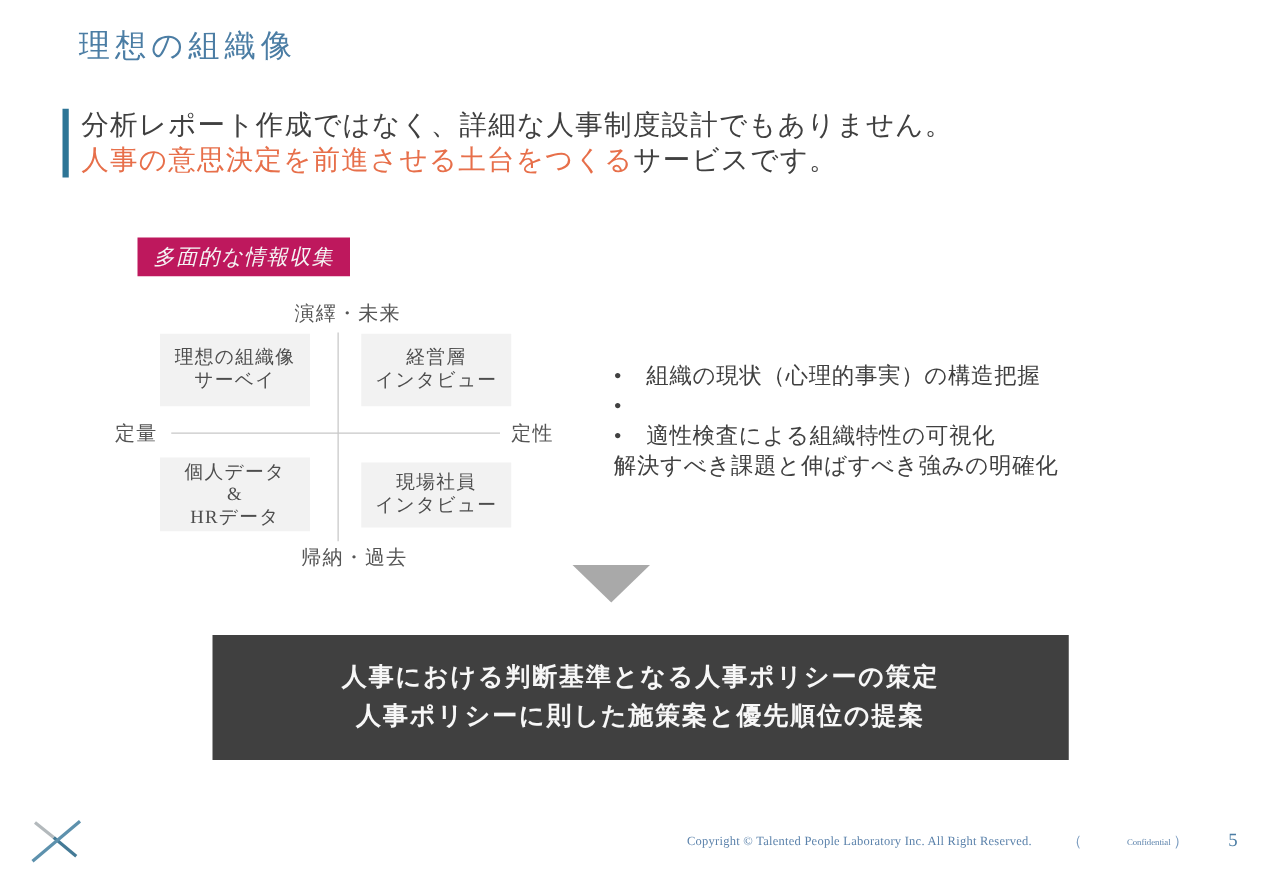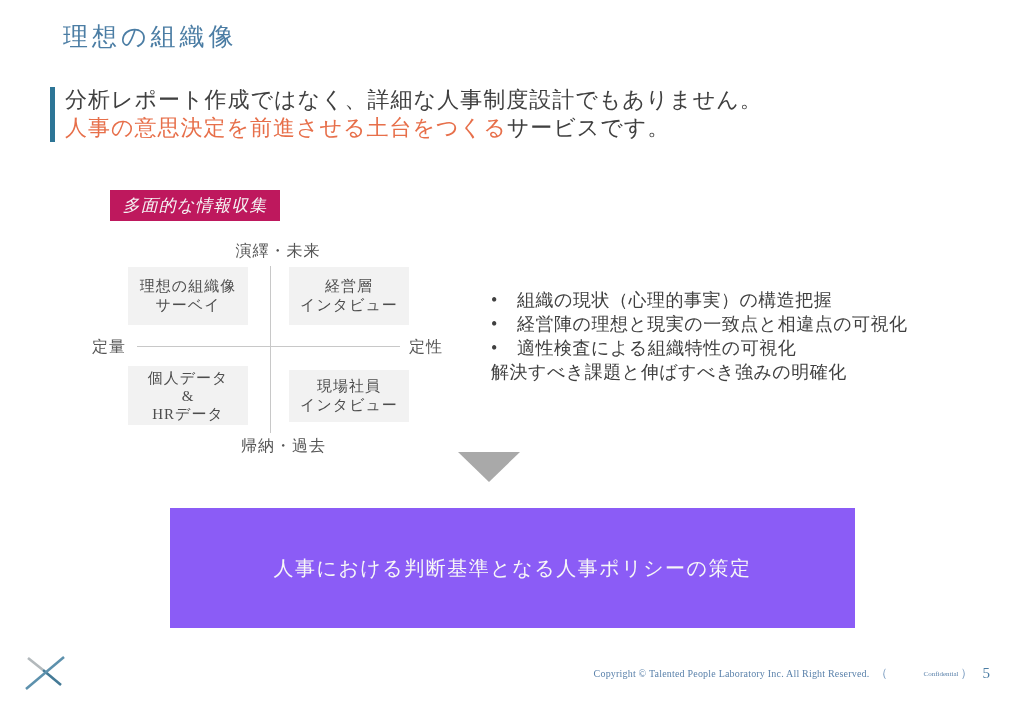--- a/index.html
+++ b/index.html
@@ -136,44 +136,46 @@
     width: 0; height: 0;
     border-left: 31px solid transparent;
     border-right: 31px solid transparent;
     border-top: 30px solid #a9a9a9;
   }
 
   
   .conclusion-box {
     position: absolute;
     left: 170px; top: 508px;
-    width: 685px; height: 120px;
-    background: #8b5cf6;
+    width: 685px; height: 100px;
+    background: #404040;
     color: #f7f7f7;
     font-size: 20px;
     line-height: 31px;
     letter-spacing: 1.5px;
     display: flex;
     flex-direction: column;
     align-items: center;
     justify-content: center;
     text-align: center;
+    font-weight: bold;
   }
 
   
   .logo { position: absolute; left: 20px; top: 652px; }
 
   
   .footer {
     position: absolute;
     right: 34px; top: 665px;
     display: flex;
     align-items: center;
     color: #5b82ab;
     white-space: nowrap;
+    gap: 22px;
   }
   .footer-copyright { font-size: 10px; letter-spacing: 0.2px; }
   .footer-confidential-wrap {
     display: flex;
     align-items: center;
     margin-left: 6px;
   }
   .footer-paren { font-size: 12px; color: #7b9cc0; }
   .footer-confidential { font-size: 7px; margin: 0 2px; padding-left: 34px; }
   .footer-page {
@@ -220,35 +222,35 @@
     <span>インタビュー</span>
   </div>
 
   <ul class="bullet-list">
     <li class="bullet-item">
         <span class="bullet-dot">•</span>
         <span>組織の現状（心理的事実）の構造把握</span>
       </li>
     <li class="bullet-item">
         <span class="bullet-dot">•</span>
-        <span>経営陣の理想と現実の一致点と相違点の可視化</span>
       </li>
     <li class="bullet-item">
         <span class="bullet-dot">•</span>
         <span>適性検査による組織特性の可視化</span>
       </li>
     <li class="bullet-item">
         <span class="bullet-dot">解決すべき課題と伸ばすべき強みの明確化</span>
       </li>
   </ul>
 
   <div class="down-triangle"></div>
 
   <div class="conclusion-box">
     <span>人事における判断基準となる人事ポリシーの策定</span>
+    <span>人事ポリシーに則した施策案と優先順位の提案</span>
   </div>
 
   <svg class="logo" width="48" height="42" viewBox="0 0 48 42">
     <line x1="8" y1="6" x2="23" y2="18" stroke="#b3b9bc" stroke-width="2.6"></line>
     <line x1="23" y1="18" x2="41" y2="33" stroke="#447a96" stroke-width="2.6"></line>
     <line x1="44" y1="5" x2="6" y2="37" stroke="#5d91ad" stroke-width="2.6"></line>
   </svg>
 
   <div class="footer">
     <span class="footer-copyright">Copyright © Talented People Laboratory Inc.  All Right Reserved.</span>

